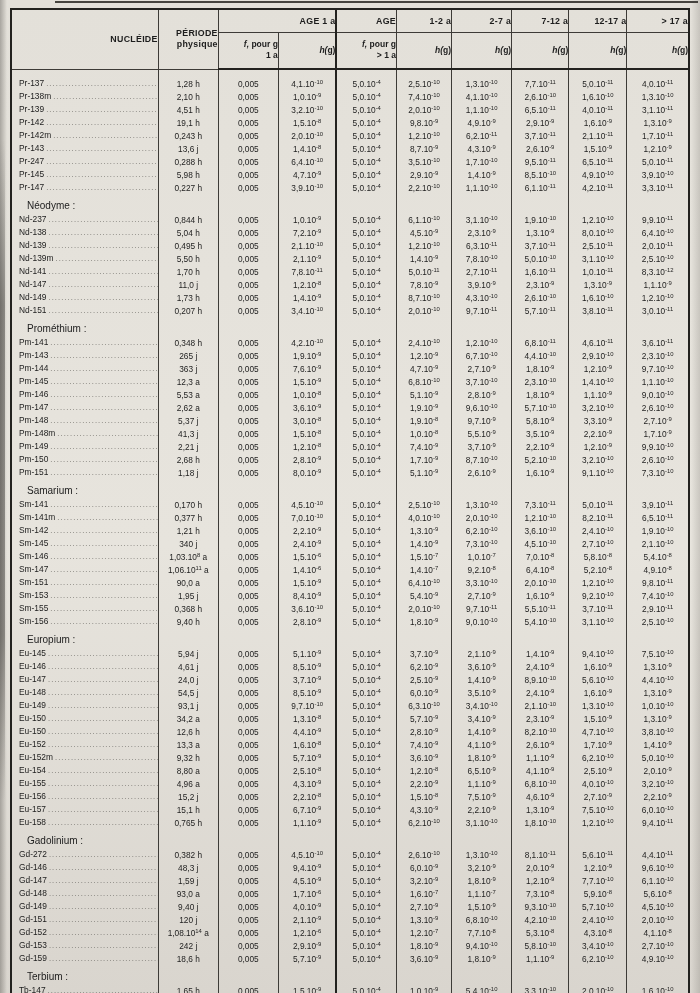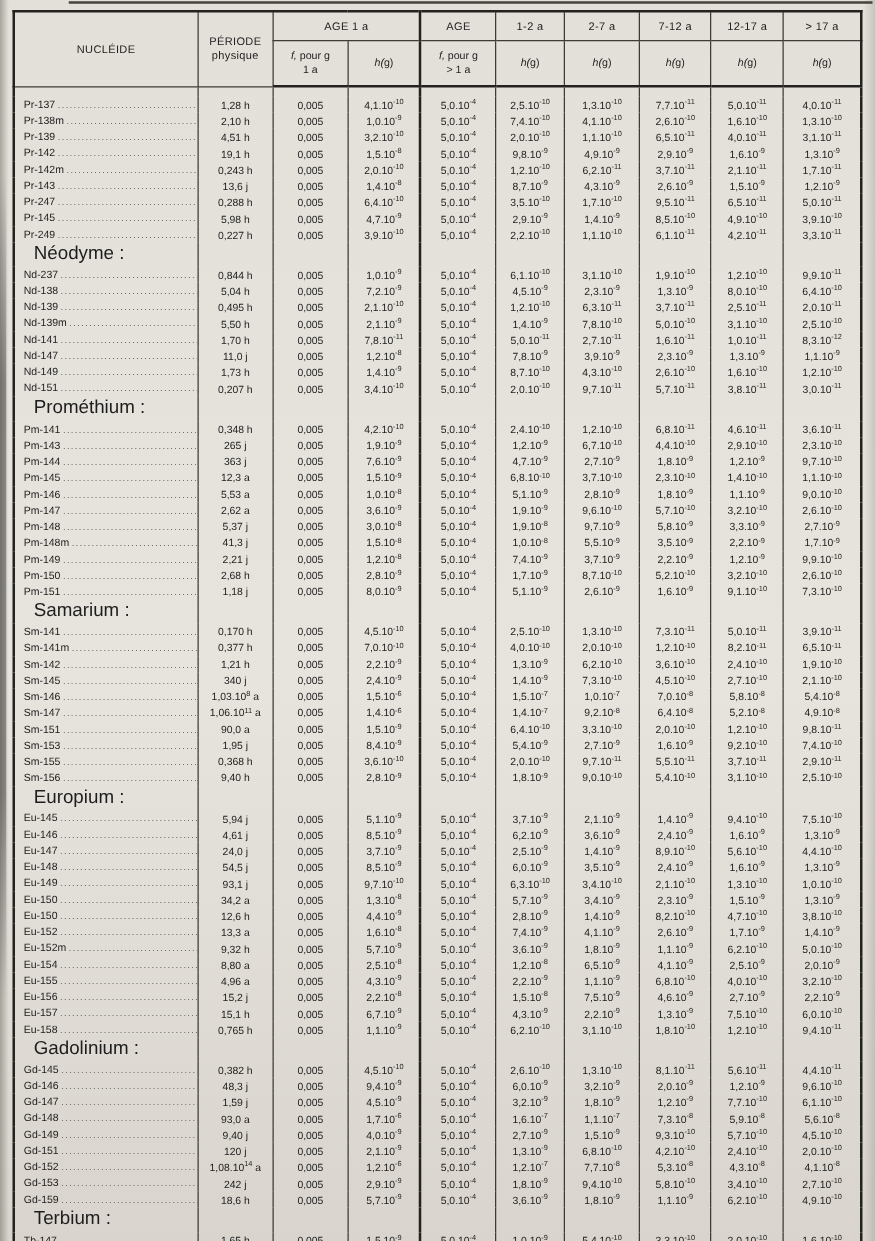--- a/index.html
+++ b/index.html
@@ -22,39 +22,39 @@
     background: linear-gradient(180deg, rgba(0,0,0,0) 0%, rgba(30,28,25,.40) 25%, rgba(30,28,25,.40) 75%, rgba(0,0,0,0) 100%);
   }
   table.tbl {
     position: absolute; top: 8px; left: 10px; width: 680px;
     border-collapse: collapse; table-layout: fixed;
     color: #1d1d1d;
     border: 2px solid #23221f; border-bottom: none;
   }
   thead th {
     border: 1px solid #3d3b37;
-    font-weight: normal; padding: 0; text-align: center; vertical-align: middle;
+    font-weight: bold; padding: 0; text-align: right; vertical-align: middle;
     color: #1d1d1d;
   }
   tr.hr1 th { height: 23px; font-size: 8.8px; letter-spacing: .3px; }
   tr.hr2 th { height: 37px; font-size: 8.5px; border-bottom: 2px solid #23221f; }
   th.nuchead { font-size: 9.3px; letter-spacing: .5px; }
   th.perhead { font-size: 8.7px; }
   .blk { display: block; line-height: 1.3; }
   .fl { display: block; line-height: 1.25; }
   .fl::first-letter, .hg::first-letter { font-style: italic; }
   tbody td {
     border-left: 1px solid #3d3b37; border-right: 1px solid #3d3b37;
     border-top: none; border-bottom: none;
     padding: 0; font-size: 8.3px; text-align: center; vertical-align: middle;
     height: 12px; line-height: 12px; white-space: nowrap;
   }
   tr.sp td { height: 8px; }
   tr.grow td { height: 19px; vertical-align: bottom; }
-  td.glabel { text-align: left; padding-left: 15px; font-size: 15px; line-height: 1.15; padding-bottom: 2px; }
+  td.glabel { text-align: left; padding-left: 15px; font-size: 10px; line-height: 1.15; padding-bottom: 2px; }
   td.nuc { text-align: left; }
   .nucell { display: flex; align-items: baseline; padding-left: 7px; }
   .nname { white-space: nowrap; font-size: 8.4px; }
   .dots {
     flex: 1 1 auto; overflow: hidden; white-space: nowrap;
     color: #63625d; font-size: 7.5px; letter-spacing: 1.1px; padding: 0 3px 0 2px;
   }
   .dots::after { content: "......................................................................................................................................."; }
   td sup { font-size: 5.9px; vertical-align: top; position: relative; top: -1.5px; letter-spacing: 0; }
   .bR2 { border-right-width: 2px !important; border-right-color: #23221f !important; }
@@ -256,21 +256,21 @@
           <td class="val">5,0.10<sup>-4</sup></td>
           <td class="val">2,9.10<sup>-9</sup></td>
           <td class="val">1,4.10<sup>-9</sup></td>
           <td class="val">8,5.10<sup>-10</sup></td>
           <td class="val">4,9.10<sup>-10</sup></td>
           <td class="val">3,9.10<sup>-10</sup></td>
         </tr>
         <tr class="drow">
           <td class="nuc">
             <div class="nucell">
-              <span class="nname">Pr-249</span>
+              <span class="nname">Pr-147</span>
               <span class="dots"></span>
             </div>
           </td>
           <td class="val">0,227 h</td>
           <td class="val">0,005</td>
           <td class="val bR2">3,9.10<sup>-10</sup></td>
           <td class="val">5,0.10<sup>-4</sup></td>
           <td class="val">2,2.10<sup>-10</sup></td>
           <td class="val">1,1.10<sup>-10</sup></td>
           <td class="val">6,1.10<sup>-11</sup></td>
@@ -1064,21 +1064,21 @@
           <td></td>
           <td></td>
           <td></td>
           <td></td>
           <td></td>
           <td></td>
         </tr>
         <tr class="drow">
           <td class="nuc">
             <div class="nucell">
-              <span class="nname">Gd-145</span>
+              <span class="nname">Gd-272</span>
               <span class="dots"></span>
             </div>
           </td>
           <td class="val">0,382 h</td>
           <td class="val">0,005</td>
           <td class="val bR2">4,5.10<sup>-10</sup></td>
           <td class="val">5,0.10<sup>-4</sup></td>
           <td class="val">2,6.10<sup>-10</sup></td>
           <td class="val">1,3.10<sup>-10</sup></td>
           <td class="val">8,1.10<sup>-11</sup></td>

